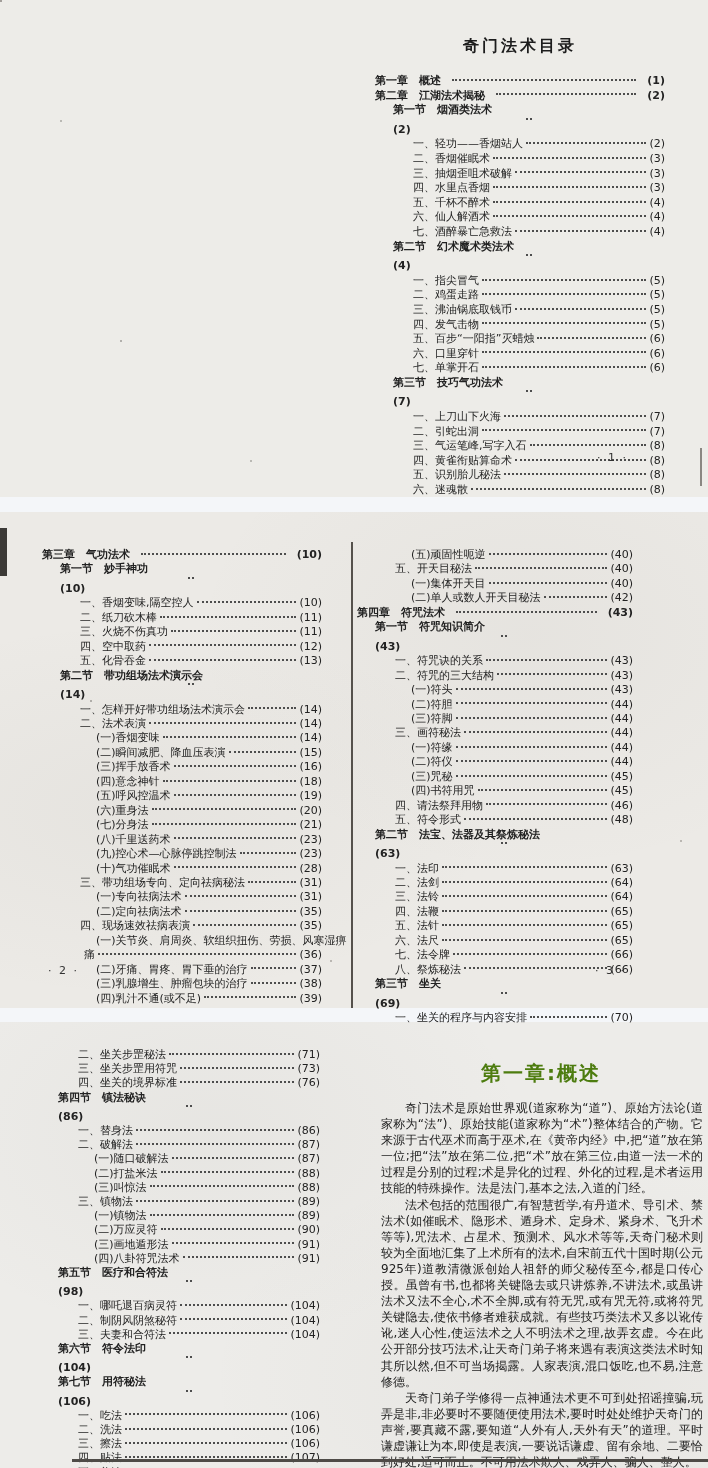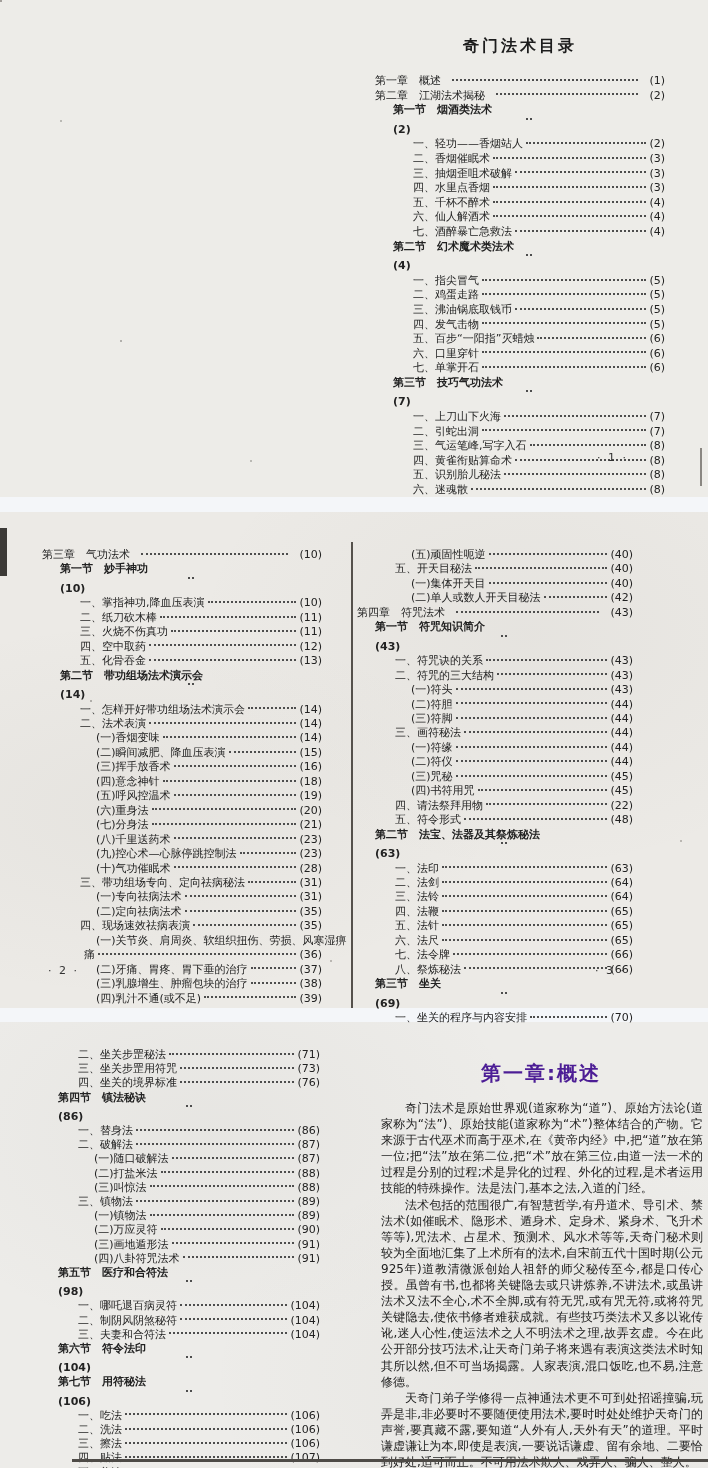--- a/index.html
+++ b/index.html
@@ -32,35 +32,35 @@
   .sep { position:absolute; left:0; width:708px; background:#f4f6f9; }
   .sep1 { top:497px; height:15px; }
   .sep2 { top:1008px; height:14px; }
 
   .scan-title {
     position:absolute; left:400px; top:36px; width:240px; text-align:center;
     font-size:16px; font-weight:bold; letter-spacing:3px; color:#1d1d1d;
   }
   .chapter-title {
     position:absolute; left:380px; top:1060px; width:322px; text-align:center;
-    font-size:20px; font-weight:bold; letter-spacing:2px; color:#4c1d95;
+    font-size:20px; font-weight:bold; letter-spacing:2px; color:#4d7c0f;
   }
 
   .toc { position:absolute; font-size:11px; color:#222; }
   .toc-p1 { left:375px; top:74px;  width:290px; line-height:14.6px; }
   .toc-p2 { left:42px;  top:548px; width:280px; line-height:14.45px;text-align:right; }
   .toc-p3 { left:357px; top:548px; width:276px; line-height:14.45px; }
   .toc-p4 { left:40px;  top:1048px; width:280px; line-height:14.2px; }
 
   .toc-row { display:flex; align-items:baseline; white-space:nowrap; }
   .toc-row .lbl { flex:0 0 auto; }
   .toc-row .lead { flex:1 1 0; min-width:6px; align-self:center;
     border-bottom:2px dotted #4d4d4d; margin:0 3px 3px; }
   .toc-row .num { flex:0 0 auto; }
-  .lv0 { font-weight:normal;gap:8px; }
+  .lv0 { font-weight:bold;gap:8px; }
   .lv1 { padding-left:18px; font-weight:bold;flex-direction:column; }
   .lv2 { padding-left:38px; }
   .lv3 { padding-left:54px; }
   .lv4 { padding-left:42px; }
 
   .folio { position:absolute; font-size:11px; letter-spacing:2px; color:#333; }
   .folio1 { left:597px; top:451px; }
   .folio2 { left:48px;  top:964px; }
   .folio3 { left:595px; top:964px; }
 
@@ -262,21 +262,21 @@
         <span class="num">(10)</span>
       </div>
 
       <div class="toc-row lv1">
         <span class="lbl">第一节　妙手神功</span>
         <span class="lead"></span>
         <span class="num">(10)</span>
       </div>
 
       <div class="toc-row lv2">
-        <span class="lbl">一、掌指神功,降血压表演</span>
+        <span class="lbl">一、香烟变味,隔空控人</span>
         <span class="lead"></span>
         <span class="num">(10)</span>
       </div>
 
       <div class="toc-row lv2">
         <span class="lbl">二、纸刀砍木棒</span>
         <span class="lead"></span>
         <span class="num">(11)</span>
       </div>
 
@@ -525,21 +525,21 @@
 
       <div class="toc-row lv3">
         <span class="lbl">(四)书符用咒</span>
         <span class="lead"></span>
         <span class="num">(45)</span>
       </div>
 
       <div class="toc-row lv2">
         <span class="lbl">四、请法祭拜用物</span>
         <span class="lead"></span>
-        <span class="num">(22)</span>
+        <span class="num">(46)</span>
       </div>
 
       <div class="toc-row lv2">
         <span class="lbl">五、符令形式</span>
         <span class="lead"></span>
         <span class="num">(48)</span>
       </div>
 
       <div class="toc-row lv1">
         <span class="lbl">第二节　法宝、法器及其祭炼秘法</span>

